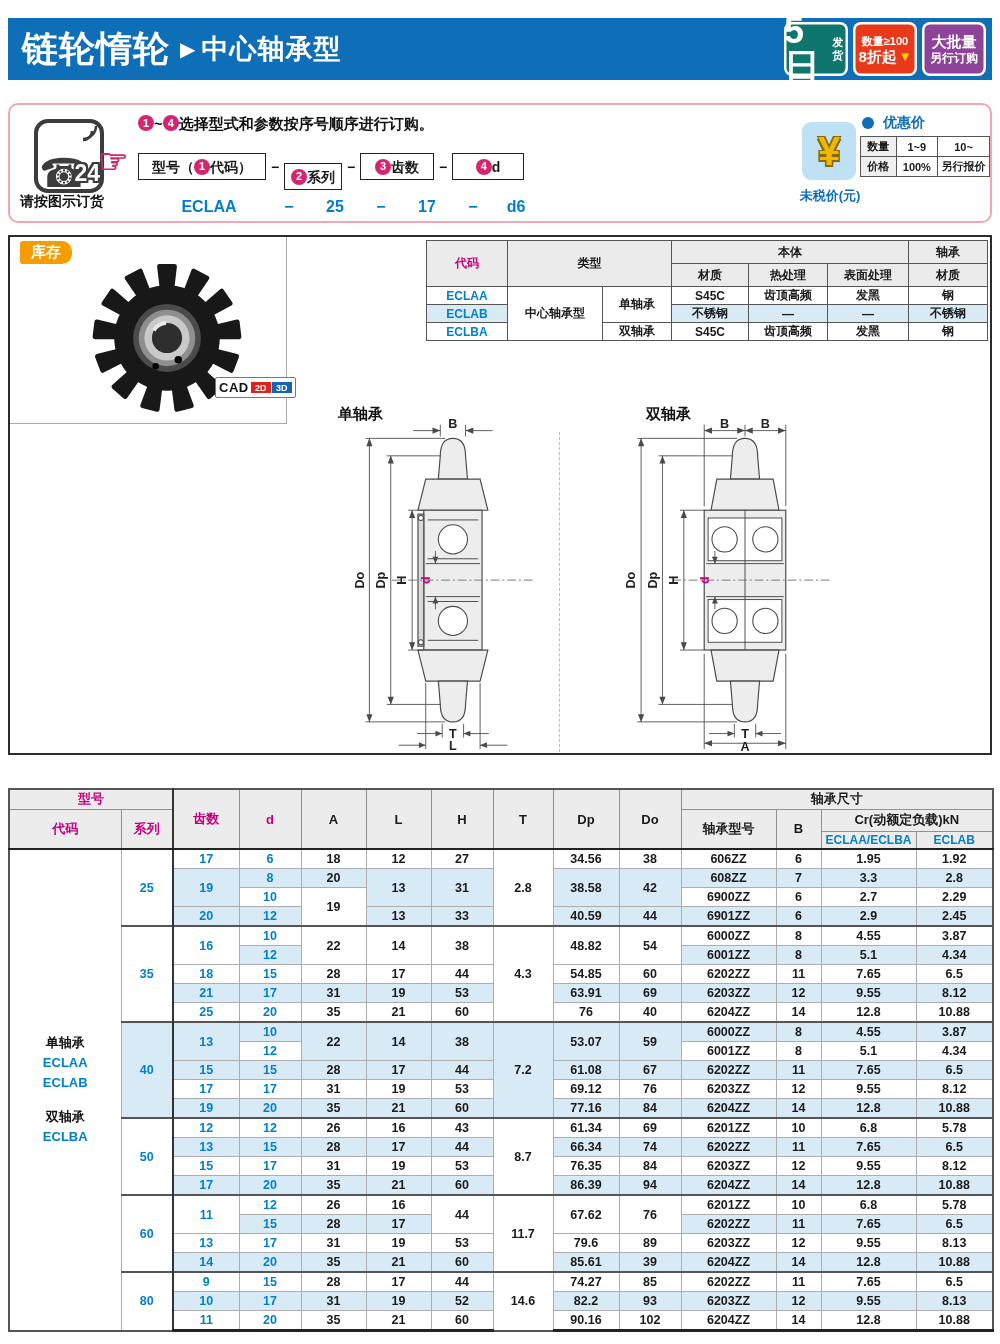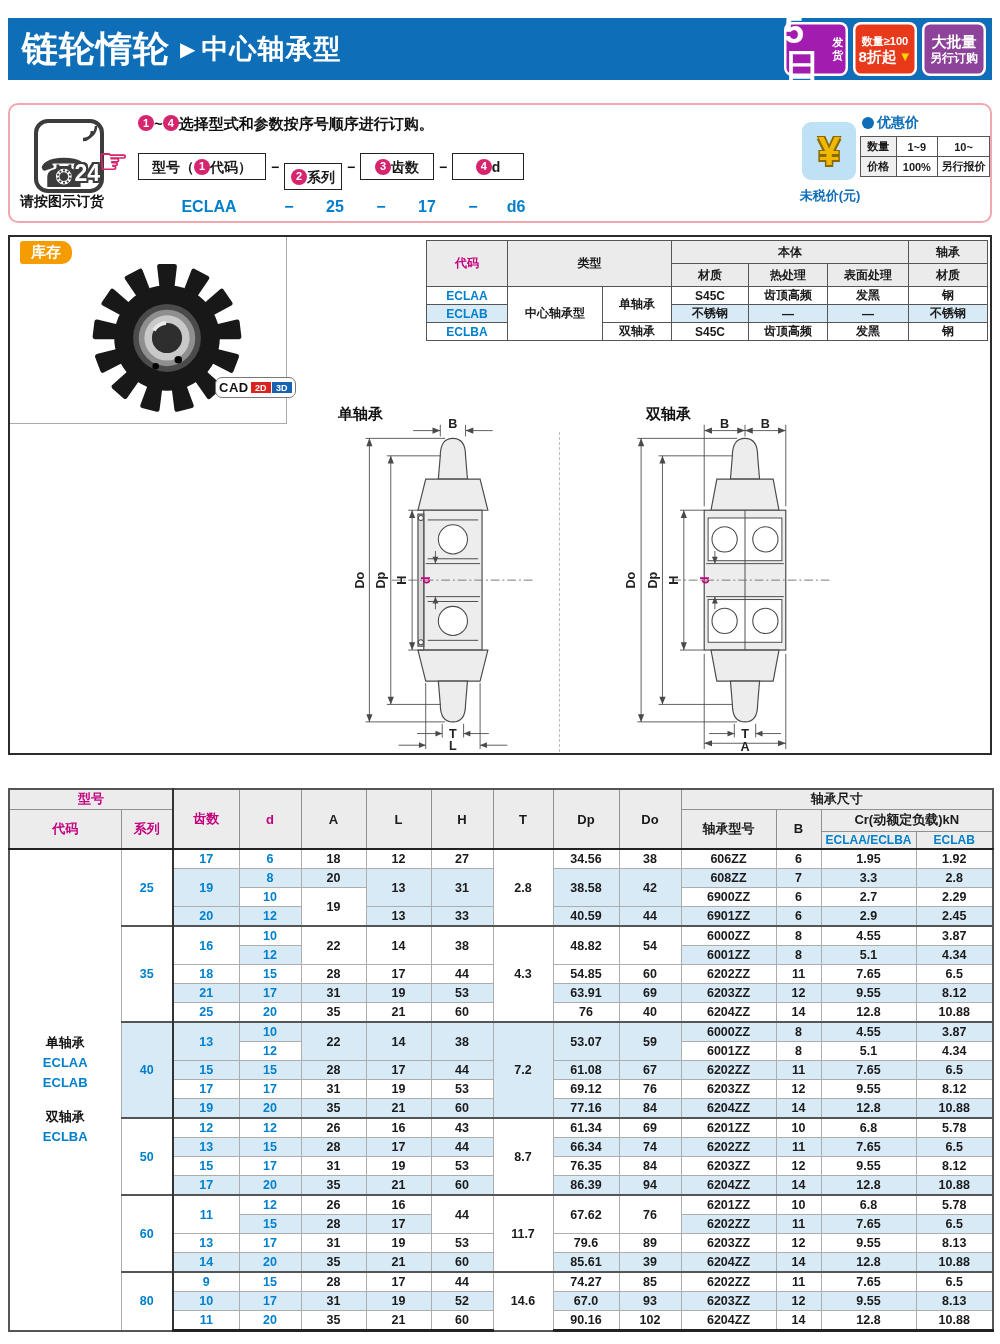--- a/index.html
+++ b/index.html
@@ -7,21 +7,21 @@
         font-family:"Liberation Sans",sans-serif;color:#1a1a1a;}
   
   .topbar{position:absolute;left:8px;top:18px;width:984px;height:62px;background:#0e6eb8;
           display:flex;align-items:center;}
   .topbar .title{font-size:36px;font-weight:900;color:#fff;margin-left:14px;letter-spacing:1px;}
   .topbar .tri{color:#fff;font-size:20px;margin:0 6px 0 10px;}
   .topbar .subtitle{font-size:27px;font-weight:900;color:#fff;letter-spacing:1px;}
   .badges{position:absolute;right:6px;top:4px;display:flex;gap:5px;}
   .badge{width:64px;height:54px;border-radius:8px;box-shadow:inset 0 0 0 2.5px #fff;
          display:flex;flex-direction:column;align-items:center;justify-content:center;color:#fff;box-sizing:border-box;}
-  .badge.pink{background:#a21caf;flex-direction:row;gap:8px;}
+  .badge.pink{background:#0f766e;flex-direction:row;gap:8px;}
   .badge.pink .big5{font-size:36px;font-weight:900;line-height:36px;}
   .badge.pink .col{display:flex;flex-direction:column;align-items:center;}
   .badge.pink .fa{font-size:11px;font-weight:900;line-height:13px;}
   .badge.red{background:#e8391b;}
   .badge.red .l1{font-size:11px;font-weight:900;line-height:14px;}
   .badge.red .l2{font-size:15px;font-weight:900;line-height:17px;display:flex;align-items:center;gap:2px;}
   .badge.red .arr{color:#ffd400;font-size:13px;}
   .badge.purple{background:#8d4399;}
   .badge.purple .l1{font-size:15px;font-weight:900;line-height:18px;}
   .badge.purple .l2{font-size:12px;font-weight:900;line-height:15px;}
@@ -45,33 +45,33 @@
   .odash{width:18px;text-align:center;font-weight:900;font-size:14px;color:#111;}
   .exrow{display:flex;align-items:center;margin-top:8px;font-size:16px;font-weight:900;color:#0080cc;}
   .exrow .c{text-align:center;}
   .ex1{width:142px;} .ex2{width:74px;} .ex3{width:74px;} .ex4{width:68px;}
   .exdash{width:18px;text-align:center;color:#0080cc;}
   .yen-tile{position:absolute;left:792px;top:17px;width:54px;height:58px;background:#bfe1f5;border-radius:9px;
             display:flex;align-items:center;justify-content:center;}
   .yen-tile span{font-size:40px;font-weight:900;color:#f0b800;
     text-shadow:-1.5px -1.5px 0 #8a6a00,1.5px -1.5px 0 #8a6a00,-1.5px 1.5px 0 #8a6a00,1.5px 1.5px 0 #8a6a00;}
   .tax-note{position:absolute;left:776px;top:82px;width:88px;text-align:center;font-size:13px;font-weight:900;color:#0e6eb8;}
-  .plegend{position:absolute;left:852px;top:9px;font-size:14px;font-weight:900;color:#0e6eb8;display:flex;align-items:center;gap:3px;}
+  .plegend{position:absolute;left:852px;top:9px;font-size:14px;font-weight:900;color:#0e6eb8;display:flex;align-items:center;gap:9px;}
   .plegend .dot{width:12px;height:12px;border-radius:50%;background:#0e6eb8;}
   .ptable{position:absolute;left:850px;top:31px;border-collapse:collapse;}
   .ptable td{border:1px solid #555;font-size:11px;font-weight:700;text-align:center;height:19px;padding:0 3px;}
   .ptable td.lab{background:#efefef;width:32px;}
   .ptable td.v1{width:36px;} .ptable td.v2{width:50px;}
   
   .bigbox{position:absolute;left:8px;top:235px;width:984px;height:520px;border:2px solid #2b2b2b;box-sizing:border-box;background:#fff;}
   .photo-cell{position:absolute;left:0;top:0;width:276px;height:186px;border-right:1px solid #aaa;border-bottom:1px solid #aaa;}
   .stock{position:absolute;left:10px;top:4px;background:#f59c00;color:#fff;font-size:15px;font-weight:900;
          padding:2px 11px;border-radius:3px 10px 10px 3px;}
   .photo{position:absolute;left:62px;top:18px;}
-  .cadbadge{position:absolute;left:205px;top:140px;display:flex;align-items:center;background:#fff;border:1px solid #777;border-radius:7px;padding:2px 3px;gap:2px;}
+  .cadbadge{position:absolute;left:205px;top:140px;display:flex;align-items:center;background:#fff;border:1px solid #777;border-radius:2px;padding:2px 3px;gap:2px;}
   .cadbadge .cad{font-size:13px;font-weight:900;color:#111;letter-spacing:0.5px;}
   .cadbadge .dd{display:flex;flex-direction:row;gap:1px;}
   .cadbadge .d2,.cadbadge .d3{width:20px;height:11px;font-size:9px;font-weight:900;color:#fff;display:flex;align-items:center;justify-content:center;}
   .cadbadge .d2{background:#d9251d;} .cadbadge .d3{background:#1763b0;}
   
   .mat{position:absolute;right:2px;top:3px;border-collapse:collapse;}
   .mat th,.mat td{border:1px solid #555;font-size:12px;font-weight:700;text-align:center;padding:0 4px;}
   .mat th{background:#ebebeb;height:22px;}
   .mat td{height:17px;background:#fff;}
   .mat tr.hl td{background:#d9eaf7;}
@@ -796,21 +796,21 @@
         <td>11</td>
         <td>7.65</td>
         <td>6.5</td>
       </tr>
       <tr>
         <td class="bu tl">10</td>
         <td class="bu">17</td>
         <td>31</td>
         <td>19</td>
         <td>52</td>
-        <td>67.0</td>
+        <td>82.2</td>
         <td>93</td>
         <td>6203ZZ</td>
         <td>12</td>
         <td>9.55</td>
         <td>8.13</td>
       </tr>
       <tr>
         <td class="bu tl">11</td>
         <td class="bu">20</td>
         <td>35</td>

